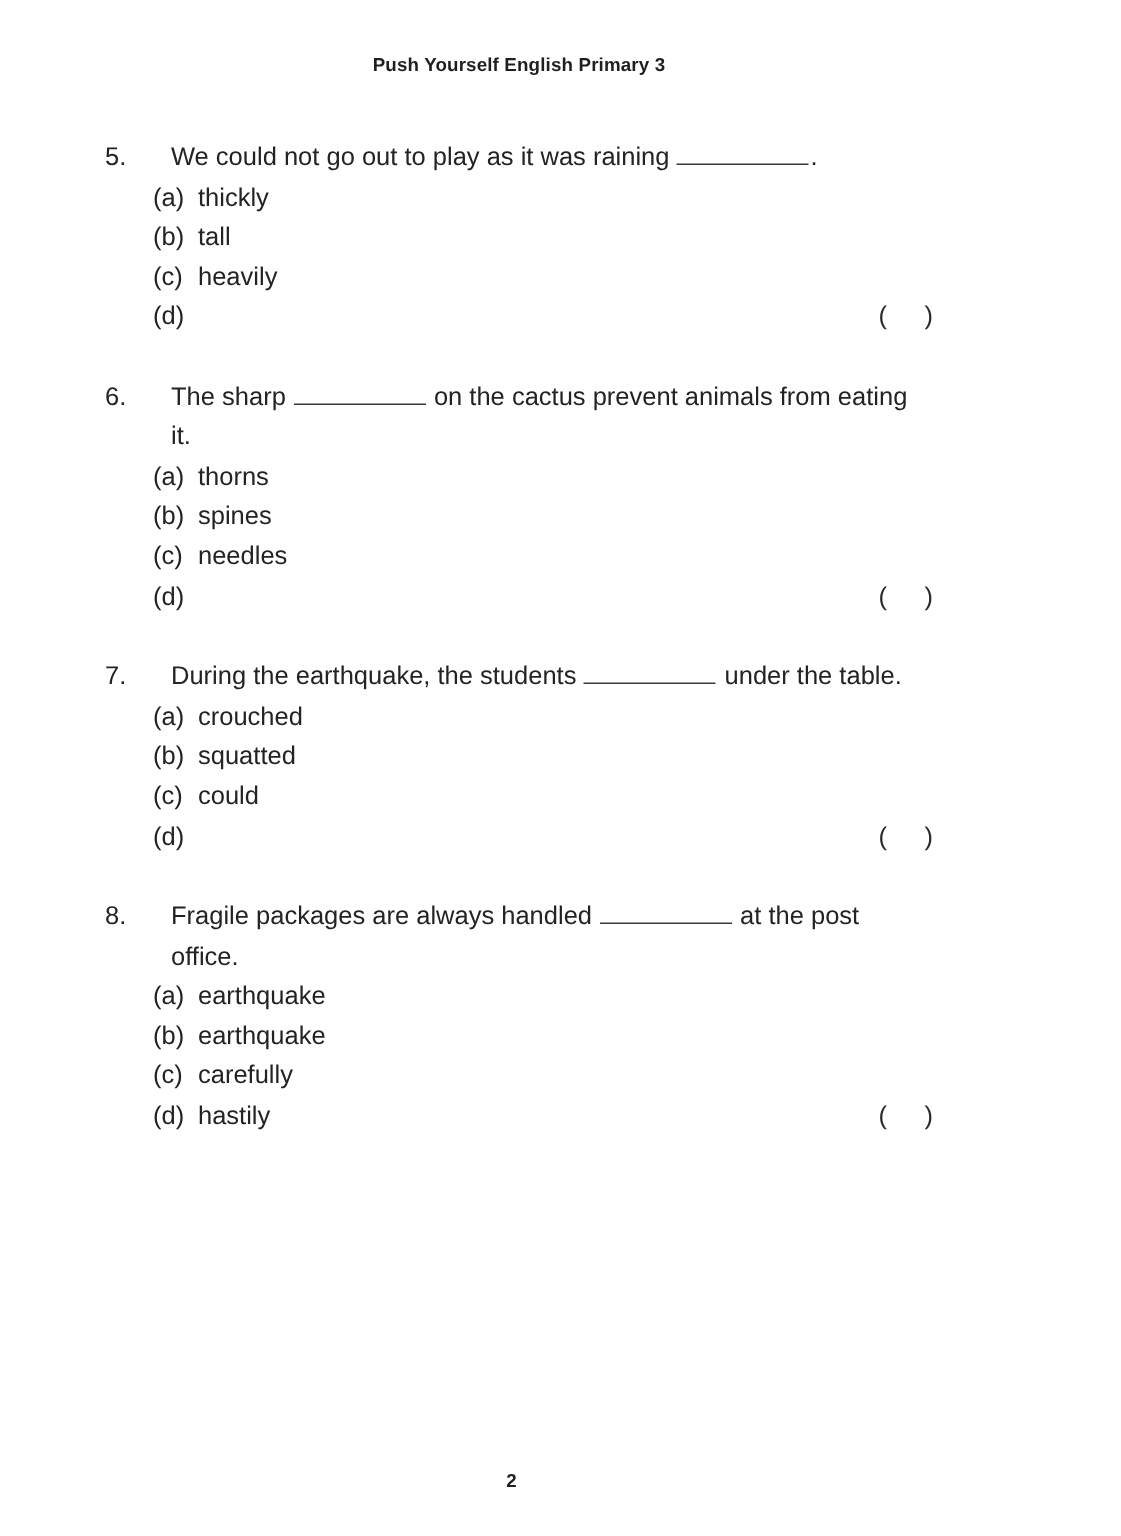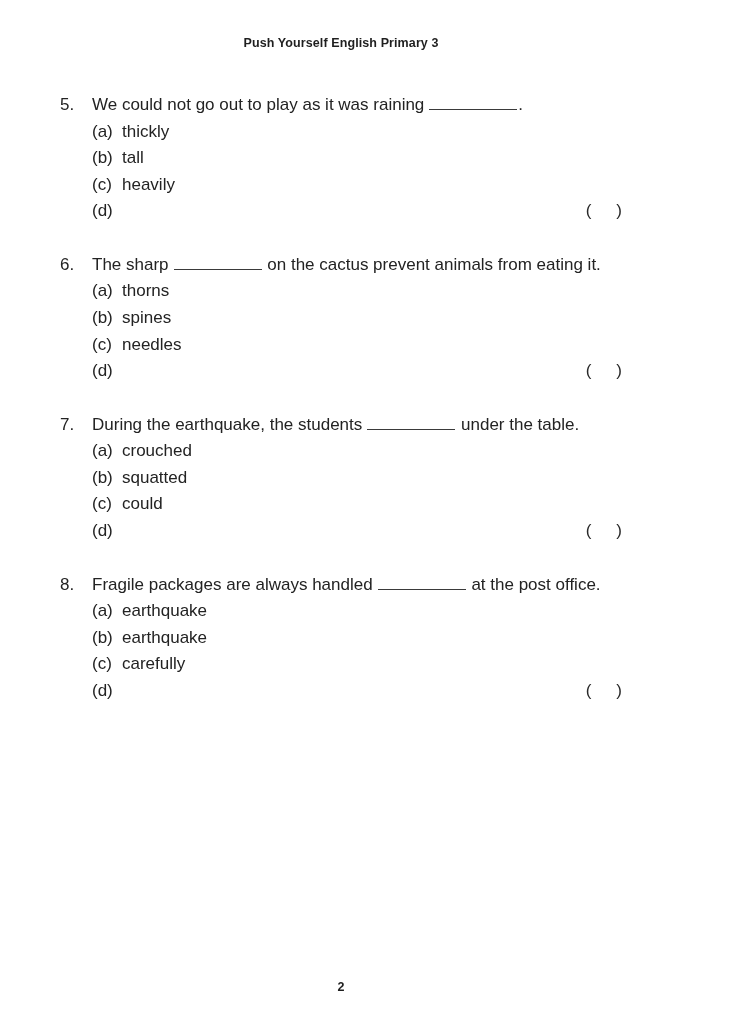--- a/index.html
+++ b/index.html
@@ -7,20 +7,21 @@
   body {
     font-family: "Liberation Sans", "DejaVu Sans", sans-serif;
     color: #232323;
   }
   .page {
     position: relative;
     width: 682px;
     height: 1024px;
     background: #ffffff;
     overflow: hidden;
+    padding-left: 10px;
   }
   .header {
     padding-top: 36px;
     text-align: center;
     font-size: 12.5px;
     font-weight: bold;
     letter-spacing: 0.1px;
     color: #1f1f1f;
   }
   .content {
@@ -33,20 +34,21 @@
   .q-line {
     display: flex;
     line-height: 26.5px;
   }
   .q-num {
     width: 32px;
     flex-shrink: 0;
   }
   .q-text {
     flex: 1;
+    margin-left: 12px;
   }
   .blank {
     display: inline-block;
     width: 88px;
     height: 0.85em;
     border-bottom: 1.4px solid #3a3a3a;
     margin-left: 5px;
     margin-right: 1px;
     vertical-align: baseline;
   }
@@ -174,20 +176,21 @@
       <div class="opt-row">
         <span class="opt-label">(b)</span>
         <span class="opt-text">earthquake</span>
       </div>
       <div class="opt-row">
         <span class="opt-label">(c)</span>
         <span class="opt-text">carefully</span>
       </div>
       <div class="opt-row">
         <span class="opt-label">(d)</span>
+        <span class="opt-text">hastily</span>
         <span class="answer-box"><span>(</span><span class="bracket-gap"></span><span>)</span></span>
       </div>
     </section>
 
   </div>
 
   <div class="footer">
     <span>2</span>
   </div>
 

